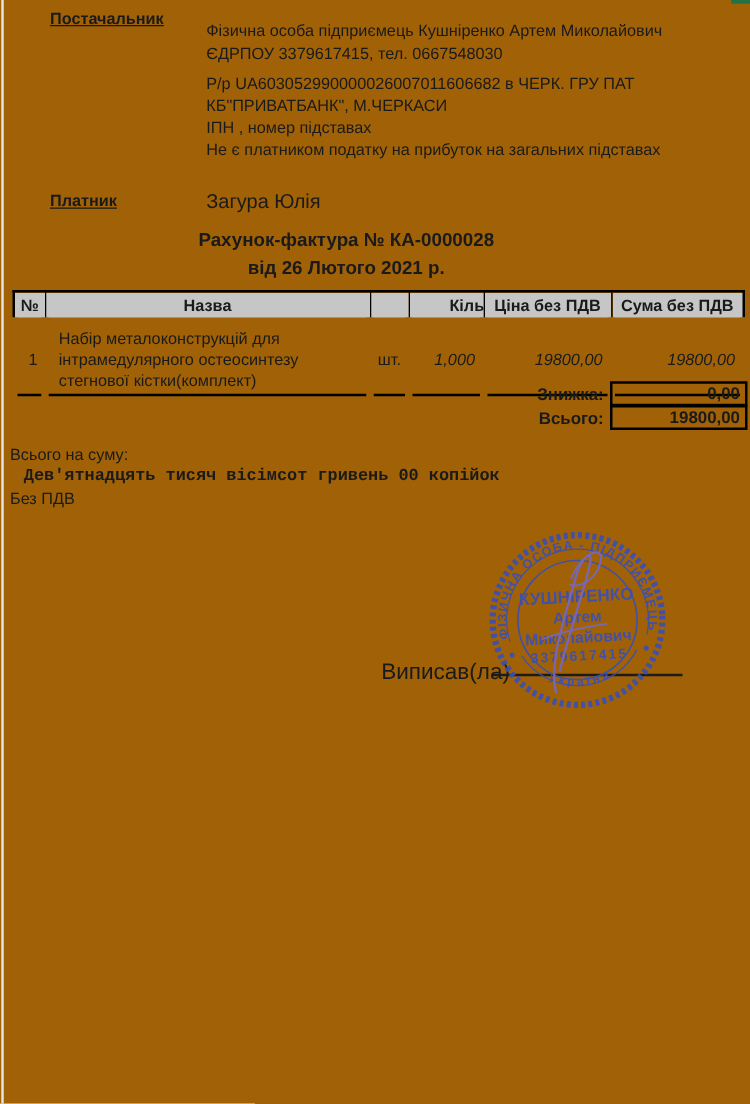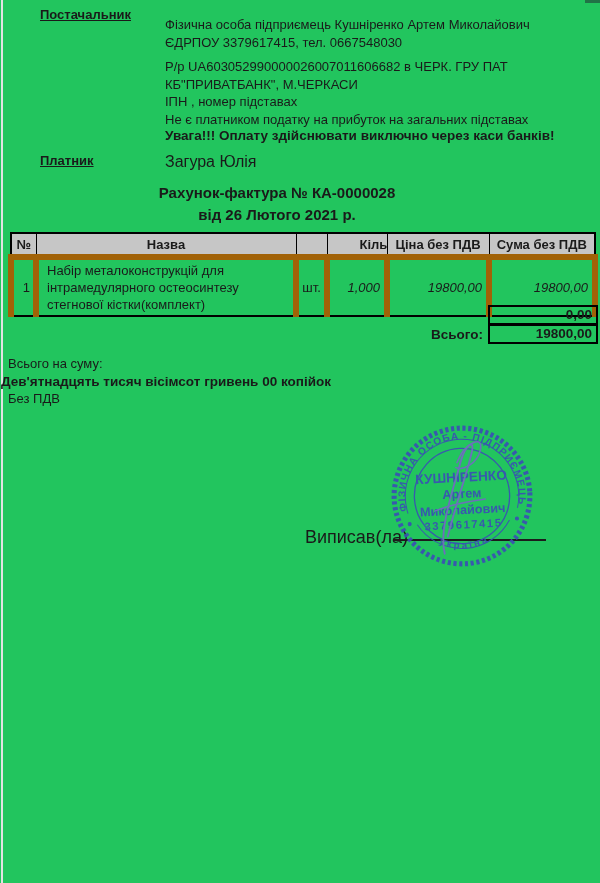--- a/index.html
+++ b/index.html
@@ -1,18 +1,18 @@
 <!DOCTYPE html>
 <html><head>
 <meta charset="utf-8">
 <style>
   html,body{margin:0;padding:0;background:#fff;}
   body{width:600px;height:883px;position:relative;overflow:hidden;
        font-family:"Liberation Sans","DejaVu Sans",sans-serif;color:#1a1a1a;}
-  .page{position:absolute;inset:0;background:#22c55e;}
+  .page{position:absolute;inset:0;background:#a16207;}
   .edge-line{position:absolute;left:1px;top:0;bottom:0;width:2px;background:#e3e3e3;}
   .green-corner{position:absolute;right:0;top:0;width:15px;height:3px;}
   .abs{position:absolute;}
   .lbl{font-weight:bold;text-decoration:underline;font-size:13px;}
   .info{font-size:13px;line-height:17.5px;width:414px;}
   .info .gap{margin-top:7px;}
   .warning{font-size:13.5px;font-weight:bold;width:425px;}
   .title{width:554px;text-align:center;font-size:15px;font-weight:bold;line-height:22px;}
   table.inv{border-collapse:collapse;table-layout:fixed;width:586px;font-size:13px;}
   table.inv th{background:#c6c6c6;font-weight:bold;border:1px solid #000;padding:2px 1px;
@@ -44,21 +44,20 @@
   <div class="abs lbl" style="left:40px;top:7px;">Постачальник</div>
   <div class="abs info" style="left:165px;top:16px;">
     <div>Фізична особа підприємець  Кушніренко Артем Миколайович</div>
     <div>ЄДРПОУ 3379617415, тел. 0667548030</div>
     <div class="gap">Р/р UA603052990000026007011606682 в ЧЕРК. ГРУ ПАТ</div>
     <div>КБ"ПРИВАТБАНК", М.ЧЕРКАСИ</div>
     <div>ІПН , номер підставах</div>
     <div>Не є платником податку на прибуток на загальних підставах</div>
   </div>
 
-  <div class="abs warning" style="left:165px;top:128px;">Увага!!! Оплату здійснювати виключно через каси банків!</div>
 
   <div class="abs lbl" style="left:40px;top:153px;">Платник</div>
   <div class="abs" style="left:165px;top:153px;font-size:16px;">Загура Юлія</div>
 
   <div class="abs title" style="left:0;top:182px;">
     <div>Рахунок-фактура № КА-0000028</div>
     <div>від 26 Лютого 2021 р.</div>
   </div>
 
   <table class="inv abs" style="left:8px;top:232px;">
@@ -83,26 +82,27 @@
       <td class="c-num">1</td>
       <td class="c-name">Набір металоконструкцій  для інтрамедулярного остеосинтезу стегнової кістки(комплект)</td>
       <td class="c-unit">шт.</td>
       <td class="c-qty">1,000</td>
       <td class="c-price">19800,00</td>
       <td class="c-sum">19800,00</td>
     </tr>
   </tbody>
     </table>
 
+  <div class="abs tot-label" style="left:303px;top:308px;">Знижка:</div>
   <div class="abs tot-box" style="left:488px;top:305px;">0,00</div>
   <div class="abs tot-label" style="left:303px;top:327px;">Всього:</div>
   <div class="abs tot-box" style="left:488px;top:324px;">19800,00</div>
 
   <div class="abs sum-line" style="left:8px;top:356px;">Всього на суму:</div>
-  <div class="abs sum-words" style="left:1px;top:374px;">Дев'ятнадцять тисяч вісімсот гривень 00 копійок</div>
+  <div class="abs sum-words" style="left:19px;top:374px;font-family:Liberation Mono, monospace;">Дев'ятнадцять тисяч вісімсот гривень 00 копійок</div>
   <div class="abs sum-line" style="left:8px;top:391px;">Без ПДВ</div>
 
   <div class="abs issued" style="left:305px;top:527px;">Виписав(ла)</div>
   <div class="sig-line" style="left:394px;top:539px;width:152px;"></div>
 
   <svg class="abs stamp" style="left:386px;top:420px;" width="152" height="152" viewBox="0 0 150 150">
     <g id="stampGroup" transform="rotate(-3 75 75)">
       <circle cx="75" cy="75" r="67" fill="none" stroke-width="5" stroke-dasharray="3.1 2.6" stroke="#3a50b4"></circle>
       <circle cx="75" cy="75" r="47" fill="none" stroke-width="1.3" stroke="#3a50b4"></circle>
       <path id="arcTop" d="M 20.9 89.5 A 56 56 0 1 1 129.1 89.5" fill="none" stroke="#3a50b4"></path>

